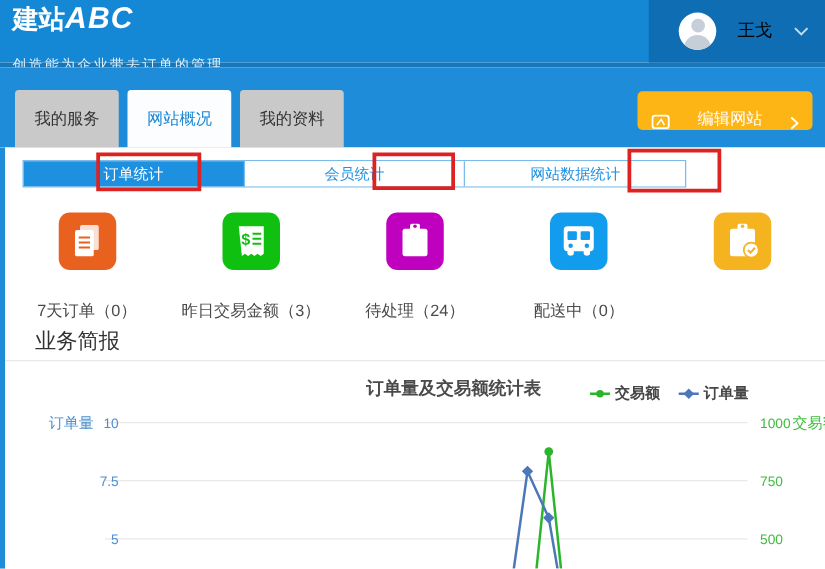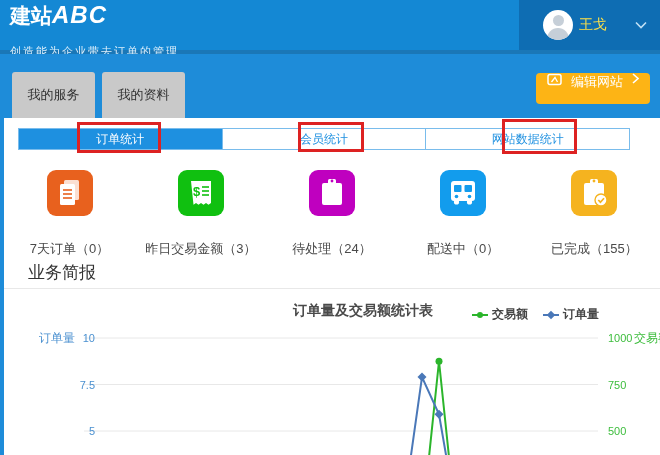--- a/index.html
+++ b/index.html
@@ -13,40 +13,40 @@
   .brand .en { font-style:italic; font-size:24px; letter-spacing:1px; }
   .tagline { font-size:11px; color:#dff0fc; letter-spacing:2px; margin-top:16px; }
   .user-panel { position:absolute; right:0; top:0; width:141px; height:50px;
     background:#0e6db3; display:flex; align-items:center; cursor:pointer; }
   .avatar { width:30px; height:30px; border-radius:50%; background:#fff;
     margin-left:24px; position:relative; overflow:hidden; flex:none; }
   .avatar .head { position:absolute; width:11px; height:11px; border-radius:50%;
     background:#c6cfd8; left:9.5px; top:5px; }
   .avatar .shoulders { position:absolute; width:22px; height:14px;
     border-radius:11px 11px 0 0; background:#c6cfd8; left:4px; top:18px; }
-  .username { color:#fde047; font-size:14px; margin-left:6px; }
+  .username { color:#000000; font-size:14px; margin-left:17px; }
   .chev-down { margin-left:auto; margin-right:13px; display:flex; }
 
   .blue-divider { height:4px; background:#1a77b7; }
 
   
   .tabstrip { position:relative; height:64px; background:#1e8cd9; }
   .tabs { position:absolute; left:12px; bottom:0; display:flex; gap:7px; }
   .tab { width:83px; height:46px; line-height:46px; text-align:center; font-size:13px;
     background:#c9c9c9; color:#333; border-radius:3px 3px 0 0; cursor:pointer; }
   .tab.active { background:#fbfdfe; color:#1a87d4; }
   .edit-btn { position:absolute; right:10px; top:19px; height:31px; border:none;
     background:#fdb415; border-radius:4px; color:#fff; font-size:13px; display:flex;
-    align-items:flex-start; padding:0 11px; gap:9px; cursor:pointer; }
+    align-items:flex-end; padding:0 11px; gap:22px; cursor:pointer; }
 
   
   .content { position:relative; height:337px; background:#fff;
     border-left:4px solid #1e8cd9; }
 
-  .subtabs { position:absolute; left:14px; top:10px; width:612px; height:22px;
+  .subtabs { position:absolute; left:14px; top:10px; width:531px; height:22px;
     display:flex; border:1px solid #79bcec; }
   .subtab { flex:1; text-align:center; line-height:20px; font-size:12px;
     color:#1e90e0; background:#fff; border-right:1px solid #79bcec; cursor:pointer; }
   .subtab:last-child { border-right:none; }
   .subtab.active { background:#1e90e0; color:#fff; }
   .annotation { position:absolute; border:3px solid #dd2222; pointer-events:none; }
   .ann1 { left:73px; top:4px;  width:84px; height:31px; }
   .ann2 { left:294px; top:4px; width:66px; height:30px; }
   .ann3 { left:498px; top:1px; width:75px; height:35px; }
 
@@ -92,20 +92,21 @@
           <polyline points="1,1.5 6,6.5 11,1.5" fill="none" stroke="#bfe0f5" stroke-width="1.6"></polyline>
         </svg>
     </span>
   </div>
 </div>
 <div class="blue-divider"></div>
 
 <div class="tabstrip">
   <div class="tabs">
     <div class="tab">我的服务</div>
+    <div class="tab active">网站概况</div>
     <div class="tab">我的资料</div>
   </div>
   <button class="edit-btn">
     <span style="display:flex">
       <svg width="15" height="13" viewBox="0 0 15 13">
           <rect x="1" y="1.5" width="13" height="10" rx="2" fill="none" stroke="#fff" stroke-width="1.5"></rect>
           <path d="M4.5 9 L8 4.5 L10.5 9" fill="none" stroke="#fff" stroke-width="1.3"></path>
         </svg>
     </span>
     <span>编辑网站</span>
@@ -184,21 +185,20 @@
     <div class="stat">
       <div class="stat-icon" style="background: rgb(245, 179, 31); color: rgb(245, 179, 31);">
         <svg width="46" height="46" viewBox="0 0 46 46">
           <rect x="13" y="13" width="20" height="22" rx="2" fill="#fff"></rect>
           <rect x="19" y="9" width="8" height="6" rx="1.5" fill="#fff"></rect>
           <circle cx="23" cy="11" r="1.4" fill="currentColor"></circle>
           <circle cx="30" cy="30" r="6" fill="#fff" stroke="currentColor" stroke-width="1.4"></circle>
           <polyline points="27.3,30 29.4,32.2 33,28.2" fill="none" stroke="currentColor" stroke-width="1.7"></polyline>
         </svg>
       </div>
-      <div class="stat-label">已完成（155）</div>
     </div>
   </div>
 
   <div class="section-title">业务简报</div>
   <div class="section-divider"></div>
 
   <div class="chart">
     <div class="chart-title">订单量及交易额统计表</div>
     <div class="legend">
       <div class="legend-item">

